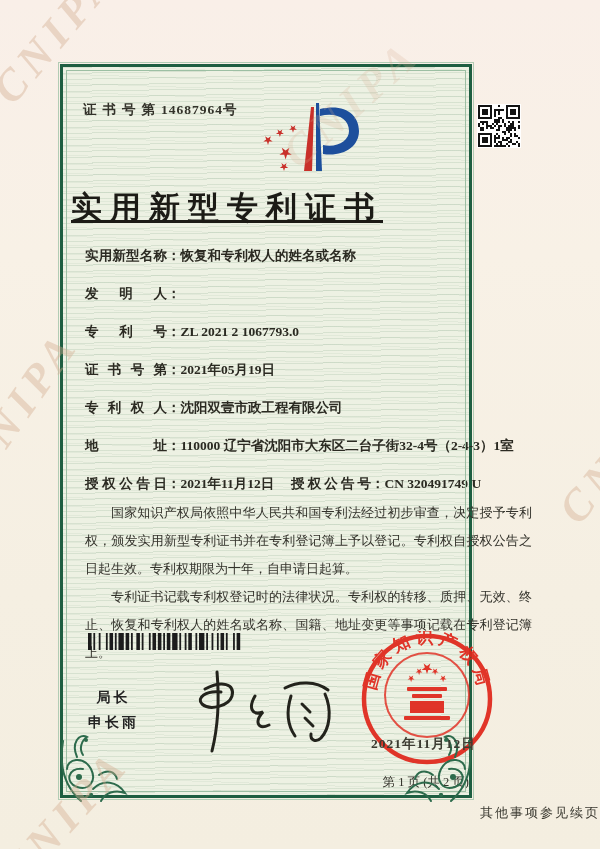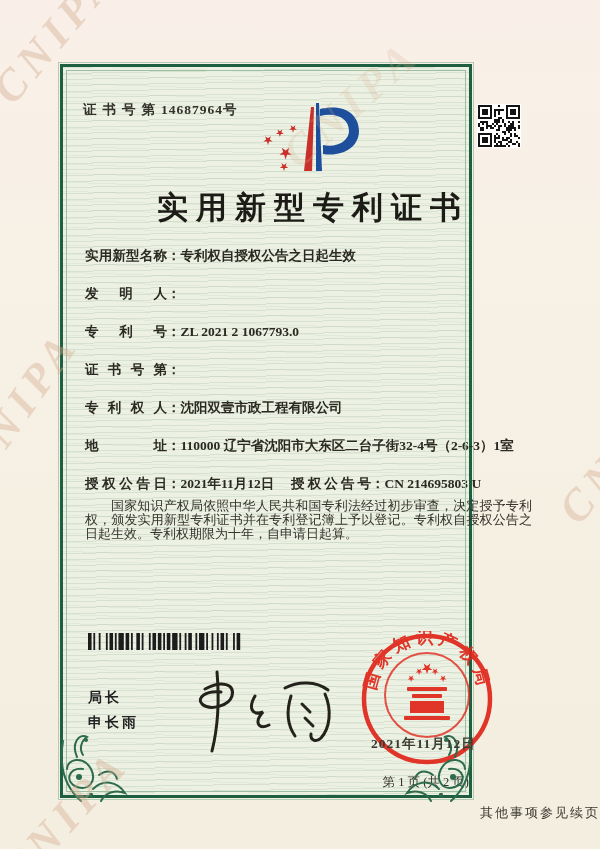--- a/index.html
+++ b/index.html
@@ -36,36 +36,36 @@
     content:""; position:absolute; inset:3px;
     border:1px solid #9cbfa3; pointer-events:none;
   }
   .cert-no { position:absolute; left:20px; top:34px; font-size:13.5px; font-weight:600; color:#33322a; }
   .cert-no .sp { letter-spacing:6px; }
   .cert-no .num { letter-spacing:1px; }
   .qr { position:absolute; left:414px; top:37px; width:44px; height:44px; background:#fff; padding:1px; }
   .logo { position:absolute; left:196px; top:34px; width:118px; height:84px; }
   .title {
     position:absolute; left:0; top:120px; width:100%;
-    text-align:right; font-size:31px; font-weight:bold;
-    letter-spacing:8px; color:#1c1b16; text-indent:8px;
+    text-align:left; font-size:31px; font-weight:bold;
+    letter-spacing:8px; color:#1c1b16; text-indent:8px;text-decoration:underline;
   }
   .fields { position:absolute; left:22px; top:180px; width:446px; font-size:13.5px; font-weight:600; color:#2b2a22; }
   .frow { display:flex; margin-bottom:20px; line-height:18px; }
   .flabel { display:inline-block; width:82px; text-align:justify; text-align-last:justify; flex:0 0 82px; }
   .fcolon { flex:0 0 auto; }
   .fvalue { flex:1 1 auto; }
   .frow-pair { display:flex; margin-bottom:0; }
   .pair-left { display:flex; flex:0 0 206px; }
   .pair-right { display:flex; flex:1 1 auto;align-items:center; }
   .pair-right .flabel { width:80px; flex:0 0 80px; }
-  .paras { position:absolute; left:22px; top:432px; width:447px; font-size:13px; line-height:14px; color:#33322b; text-align:justify; }
+  .paras { position:absolute; left:22px; top:432px; width:447px; font-size:13px; line-height:28px; color:#33322b; text-align:justify; }
   .paras p { text-indent:2em; }
   .barcode { position:absolute; left:25px; top:566px; width:154px; height:17px; }
-  .director { position:absolute; left:25px; top:622px; font-family:"Liberation Sans","DejaVu Sans",sans-serif; font-size:14px; font-weight:bold; color:#232323; letter-spacing:3px; }
+  .director { position:absolute; left:25px; top:622px; font-family:"Liberation Sans","DejaVu Sans",sans-serif; font-size:14px; font-weight:bold; color:#232323; letter-spacing:3px;text-align:center; }
   .director div { margin-bottom:7px; }
   .signature { position:absolute; left:112px; top:598px; width:172px; height:92px; z-index:4; }
   .seal { position:absolute; left:296px; top:564px; width:136px; height:136px; opacity:0.93; z-index:2; }
   .seal-date { position:absolute; left:308px; top:668px; width:136px; z-index:4; font-size:13.5px; font-weight:600; color:#3c3b31; letter-spacing:1px; }
   .page-info { position:absolute; left:0; top:707px; width:100%; text-align:right; font-size:12.5px; color:#33322a; }
   .note { position:absolute; left:0; top:804px; width:100%; z-index:2; text-align:right; font-size:13px; color:#3a3930; letter-spacing:2px; }
   .corner { position:absolute; z-index:2; width:96px; height:96px; }
   .corner-bl { left:-10px; bottom:-12px; }
   .corner-br { right:-10px; bottom:-12px; transform:scaleX(-1); }
 </style>
@@ -224,61 +224,63 @@
       <path d="M61 8 C 86 2 100 14 100 30 C 100 46 84 56 64 53 L64 44 C 78 47 90 40 90 30 C 90 18 78 11 61 15 Z"></path>
     </g>
   </svg>
 
   <div class="title">实用新型专利证书</div>
 
   <div class="fields">
     <div class="frow">
       <span class="flabel">实用新型名称</span>
         <span class="fcolon">：</span>
-      <span class="fvalue">专利权自授权公告之日起生效</span>
+      <span class="fvalue">恢复和专利权人的姓名或名称</span>
     </div>
     <div class="frow">
       <span class="flabel">发明人</span>
         <span class="fcolon">：</span>
     </div>
     <div class="frow">
       <span class="flabel">专利号</span>
         <span class="fcolon">：</span>
       <span class="fvalue">ZL 2021 2 1067793.0</span>
     </div>
     <div class="frow">
       <span class="flabel">证书号第</span>
         <span class="fcolon">：</span>
+      <span class="fvalue">2021年05月19日</span>
     </div>
     <div class="frow">
       <span class="flabel">专利权人</span>
         <span class="fcolon">：</span>
       <span class="fvalue">沈阳双壹市政工程有限公司</span>
     </div>
     <div class="frow">
       <span class="flabel">地址</span>
         <span class="fcolon">：</span>
-      <span class="fvalue">110000 辽宁省沈阳市大东区二台子街32-4号（2-6-3）1室</span>
+      <span class="fvalue">110000 辽宁省沈阳市大东区二台子街32-4号（2-4-3）1室</span>
     </div>
     <div class="frow frow-pair">
       <span class="pair-left">
         <span class="flabel">授权公告日</span>
           <span class="fcolon">：</span>
         <span class="fvalue">2021年11月12日</span>
       </span>
       <span class="pair-right">
         <span class="flabel">授权公告号</span>
           <span class="fcolon">：</span>
-        <span class="fvalue">CN 214695803 U</span>
+        <span class="fvalue">CN 320491749 U</span>
       </span>
     </div>
   </div>
 
   <div class="paras">
     <p>国家知识产权局依照中华人民共和国专利法经过初步审查，决定授予专利权，颁发实用新型专利证书并在专利登记簿上予以登记。专利权自授权公告之日起生效。专利权期限为十年，自申请日起算。</p>
+    <p>专利证书记载专利权登记时的法律状况。专利权的转移、质押、无效、终止、恢复和专利权人的姓名或名称、国籍、地址变更等事项记载在专利登记簿上。</p>
   </div>
 
   <svg class="barcode" id="barcode-svg" viewBox="0 0 154 17" preserveAspectRatio="none">
       <rect x="0.00" y="0" width="3.58" height="17" fill="#1c1c1c"></rect>
       <rect x="5.37" y="0" width="1.79" height="17" fill="#1c1c1c"></rect>
       <rect x="10.74" y="0" width="1.79" height="17" fill="#1c1c1c"></rect>
       <rect x="17.91" y="0" width="1.79" height="17" fill="#1c1c1c"></rect>
       <rect x="21.49" y="0" width="3.58" height="17" fill="#1c1c1c"></rect>
       <rect x="26.86" y="0" width="1.79" height="17" fill="#1c1c1c"></rect>
       <rect x="30.44" y="0" width="5.37" height="17" fill="#1c1c1c"></rect>

